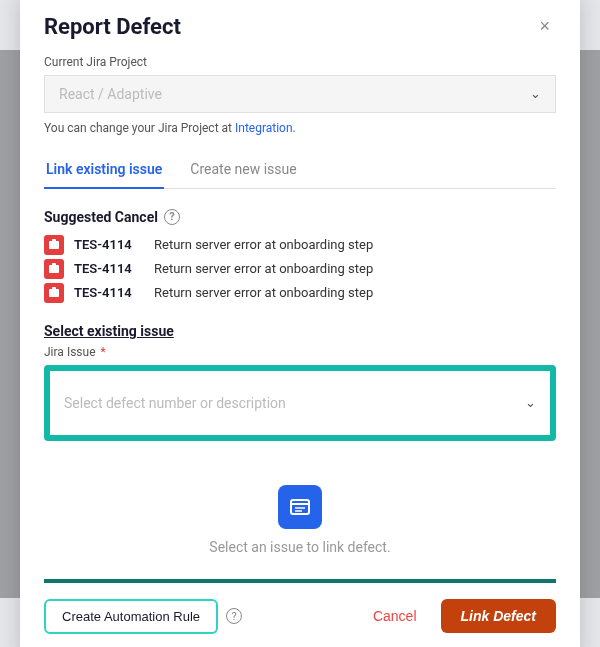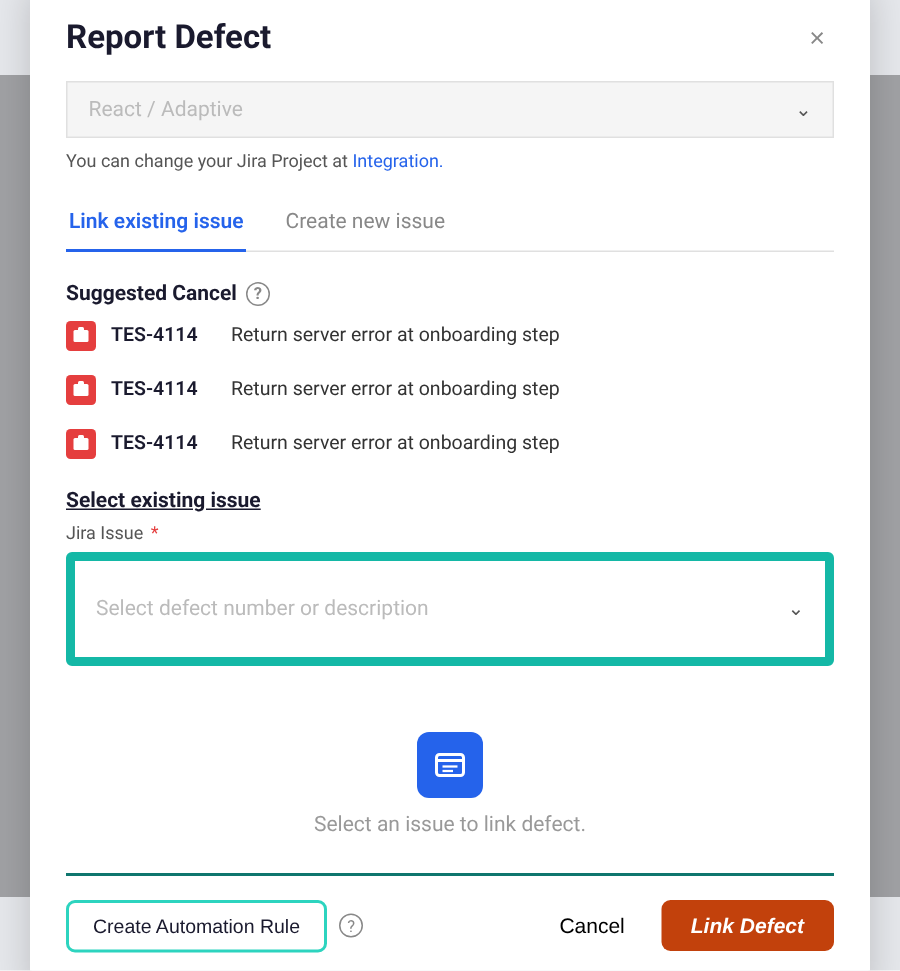--- a/index.html
+++ b/index.html
@@ -112,21 +112,21 @@
       display: inline-flex;
       align-items: center;
       justify-content: center;
       font-size: 11px;
       color: #888;
       cursor: pointer;
     }
     .defect-list {
       display: flex;
       flex-direction: column;
-      gap: 16px;
+      gap: 4px;
       margin-bottom: 20px;
     }
     .defect-item {
       display: flex;
       align-items: center;
       gap: 10px;
       font-size: 13px;
       color: #333;
       cursor: pointer;
     }
@@ -198,21 +198,21 @@
     .empty-text {
       font-size: 14px;
       color: #999;
     }
     .modal-footer {
       display: flex;
       justify-content: space-between;
       align-items: flex-start;
       margin-top: 8px;
       padding-top: 16px;
-      border-top: 2px solid #0f766e;
+      border-top: 4px solid #0f766e;
     }
     .footer-left {
       display: flex;
       align-items: center;
       gap: 8px;
     }
     .automation-btn {
       border: 2px solid #2dd4bf;
       background: #fff;
       color: #1a1a2e;
@@ -223,21 +223,21 @@
       font-weight: 500;
     }
     .footer-right {
       display: flex;
       gap: 12px;
       align-items: center;
     }
     .cancel-btn {
       background: none;
       border: none;
-      color: #000000;
+      color: #ef4444;
       font-size: 14px;
       cursor: pointer;
       padding: 8px 12px;
     }
     .link-defect-btn {
       background: #c2410c;
       color: #fff;
       border: none;
       border-radius: 6px;
       padding: 9px 20px;
@@ -255,20 +255,21 @@
 <body>
 
 <div class="modal-overlay">
   <div class="modal">
 
     <div class="modal-header">
       <h2 class="modal-title">Report Defect</h2>
       <button class="close-btn">×</button>
     </div>
 
+    <div class="label">Current Jira Project</div>
     <div class="select-dropdown">
       <span style="color:#bbb;">React / Adaptive</span>
       <span class="chevron">⌄</span>
     </div>
 
     <div class="integration-text">
       <span>You can change your Jira Project at </span>
       <a class="integration-link" href="#">Integration.</a>
     </div>
 

